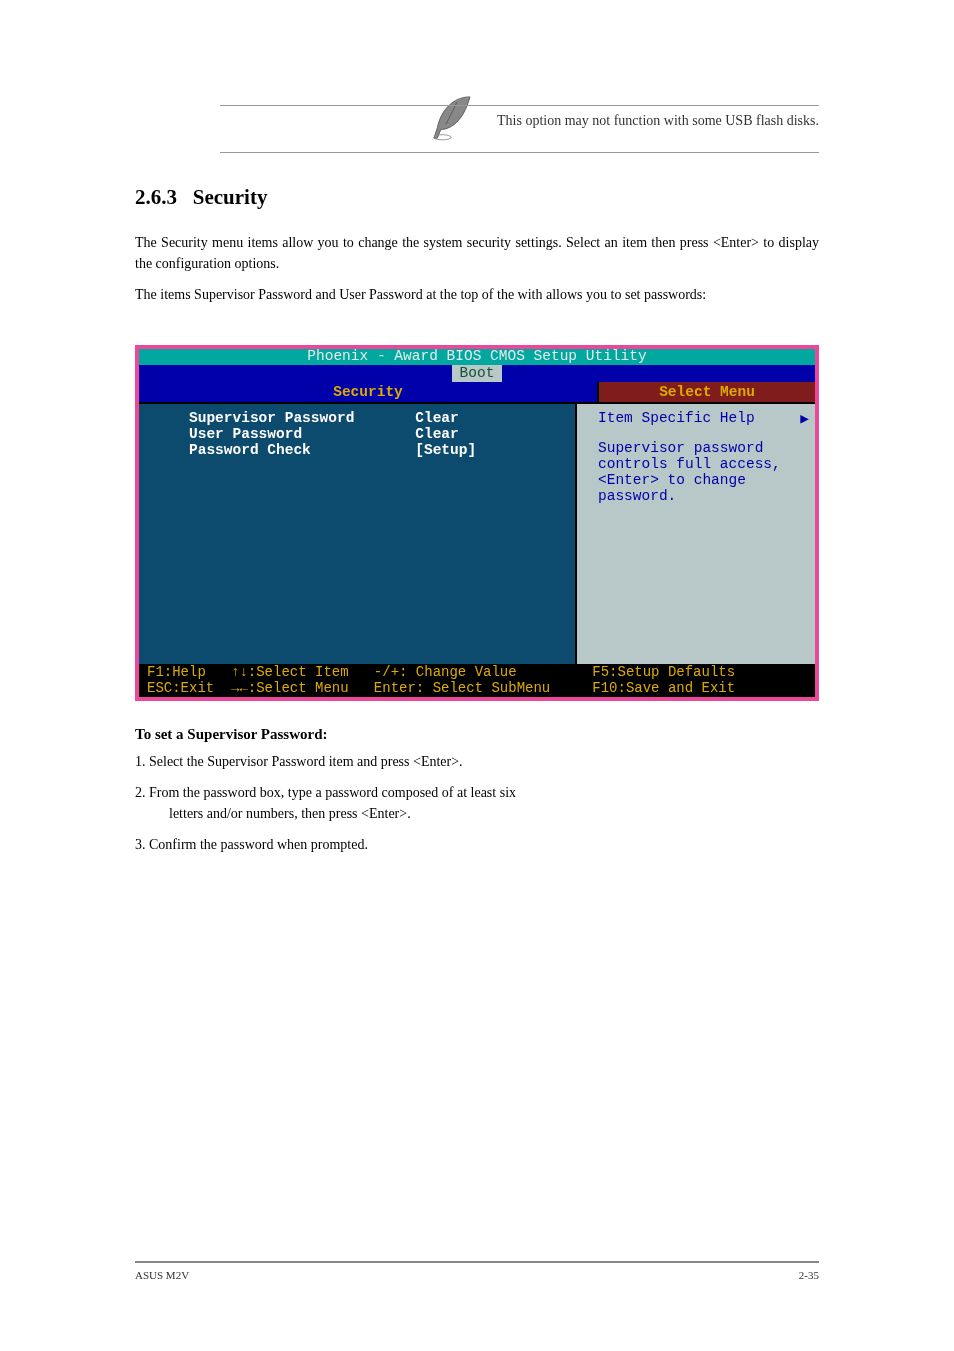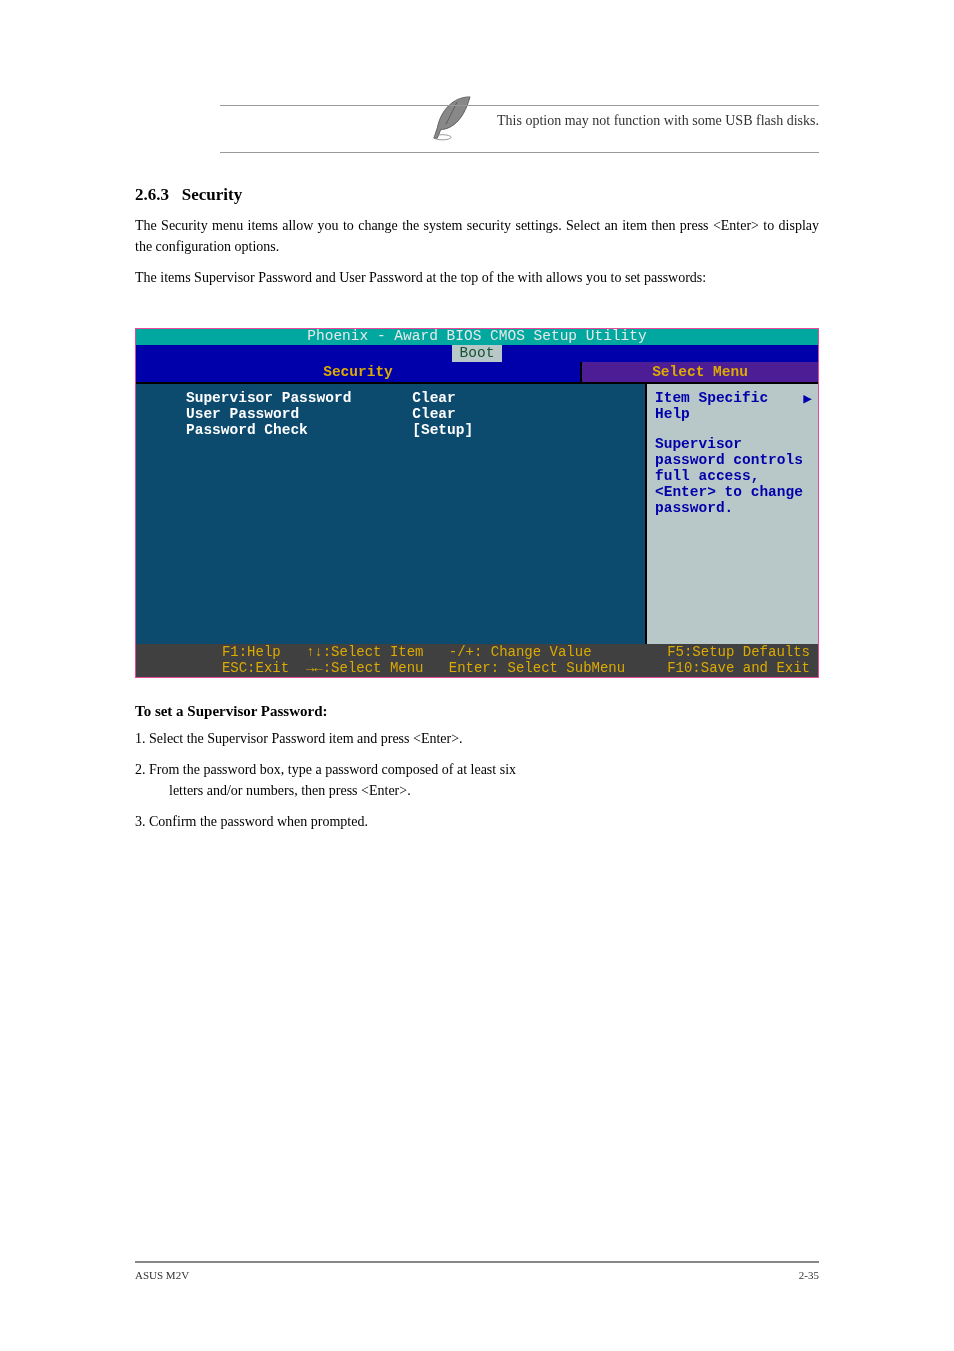--- a/index.html
+++ b/index.html
@@ -42,42 +42,42 @@
     right: 0;
   }
   .note-rule-bottom {
     border-top: 1px solid #999;
     position: absolute;
     bottom: -8px;
     left: 85px;
     right: 0;
   }
   .section-title {
-    font-size: 17px;
+    font-size: 21px;
     font-weight: bold;
     margin-top: 30px;
-    margin-bottom: 10px;
+    margin-bottom: 22px;
   }
   .section-subtitle {
     font-size: 15px;
     font-weight: bold;
     margin-top: 30px;
     margin-bottom: 8px;
   }
   .body-text {
     font-size: 14px;
     line-height: 1.5;
     margin-bottom: 10px;
     text-align: justify;
   }
   .bios-box {
     margin-top: 40px;
     font-family: "Lucida Console", "Courier New", monospace;
     font-size: 14.5px;
-    border: 1px solid #ec4899;
+    border: 4px solid #ec4899;
   }
   .bios-header {
     background: #00a8a0;
     color: #e8e8e8;
     text-align: center;
     padding: 0px 0;
     line-height: 1.1;
   }
   .bios-tabs {
     background: #0000aa;
@@ -98,62 +98,61 @@
   .bios-title-left {
     flex: 1;
     background: #0000aa;
     color: #dcaa00;
     font-weight: bold;
     text-align: center;
     padding: 2px 0;
     border-right: 2px solid #000;
   }
   .bios-title-right {
-    width: 236px;
-    background: #4c1d95;
+    width: 216px;
+    background: #7f1d1d;
     color: #dcaa00;
     font-weight: bold;
     text-align: center;
     padding: 2px 0;
   }
   .bios-body {
     display: flex;
     border-top: none;
     height: 260px;
   }
   .bios-left {
     flex: 1;
     background: #0c4a6e;
     color: #ffffff;
     font-weight: bold;
     padding: 6px 8px 6px 50px;
     border-right: 2px solid #000;
     white-space: pre;
   }
   .bios-right {
-    width: 171px;
+    width: 238px;
     background: #b8c8c8;
     color: #0000aa;
-    font-weight: bold;
-    padding: 6px 8px;
+    font-weight: normal;
+    padding: 6px 21px;
     position: relative;
   }
   .bios-right .arrow {
     position: absolute;
     right: 6px;
     top: 6px;
   }
   .bios-footer {
-    background: #404040;
+    background: #000000;
     color: #dcaa00;
     padding: 0 8px;
     line-height: 1.15;
     white-space: pre;
     font-size: 14px;
-    text-align: right;
   }
   .body-end {
     margin-top: 25px;
   }
   .page-footer {
     position: absolute;
     bottom: 70px;
     left: 135px;
     right: 135px;
     border-top: 2px solid #888;

